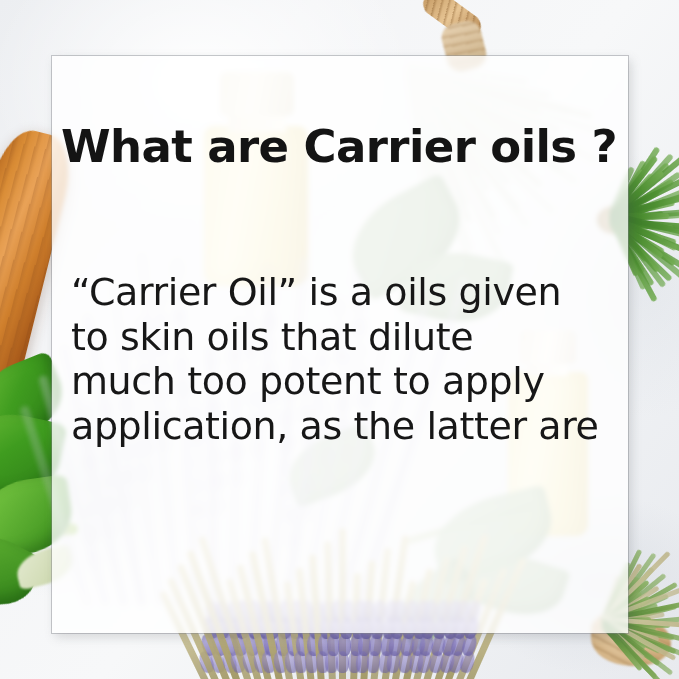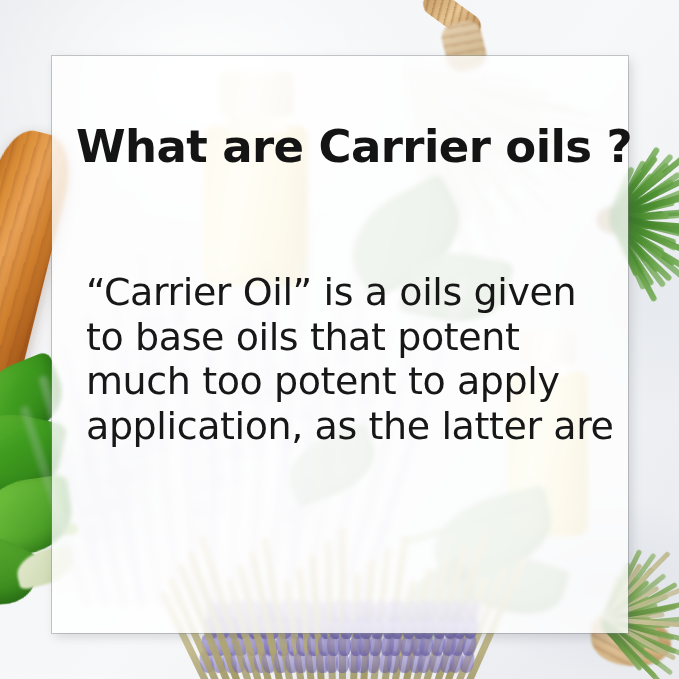--- a/index.html
+++ b/index.html
@@ -295,21 +295,21 @@
     background: rgba(255,255,255,0.80);
     box-shadow:
       0 0 0 1px rgba(128,132,138,0.42),
       3px 4px 10px rgba(90,94,102,0.22);
     backdrop-filter: blur(2px);
   }
 
   
   .text-layer {
     position: absolute;
-    left: 52px;
+    left: 37px;
     top: 56px;
     width: 479px;
     height: 577px;
   }
 
   .headline {
     position: absolute;
     left: 24px;
     top: 68px;
     width: 540px;
@@ -777,19 +777,19 @@
       </div>
   </div>
 
   <div class="overlay-card"></div>
 
   <div class="text-layer">
     <h1 class="headline">What are Carrier oils ?</h1>
 
     <p class="body-copy">
       <span class="line">“Carrier Oil” is a oils given</span>
-      <span class="line">to base oils that potent</span>
+      <span class="line">to skin oils that dilute</span>
       <span class="line">much too potent to apply</span>
       <span class="line">application, as the latter are</span>
     </p>
   </div>
 
 </div>
 
 </body></html>

